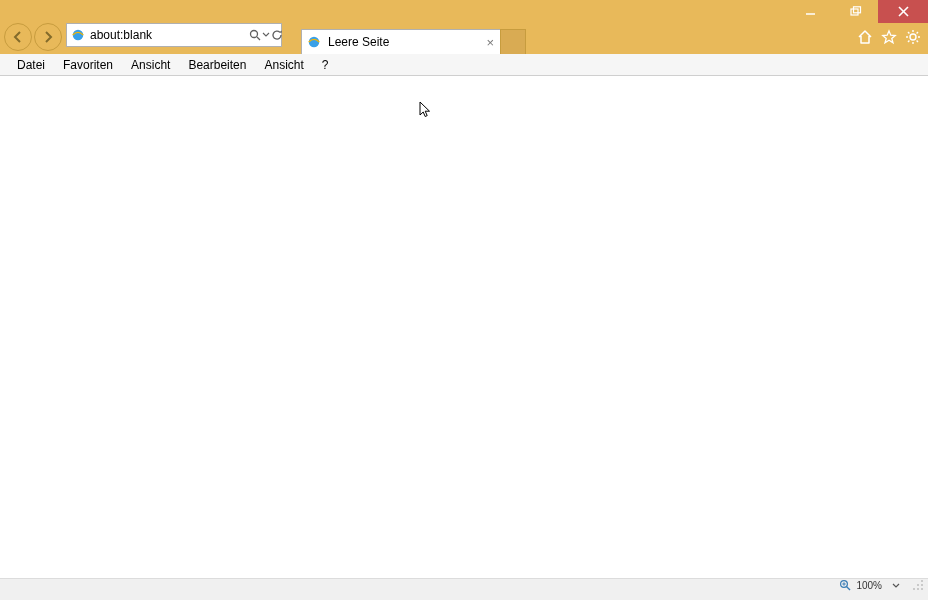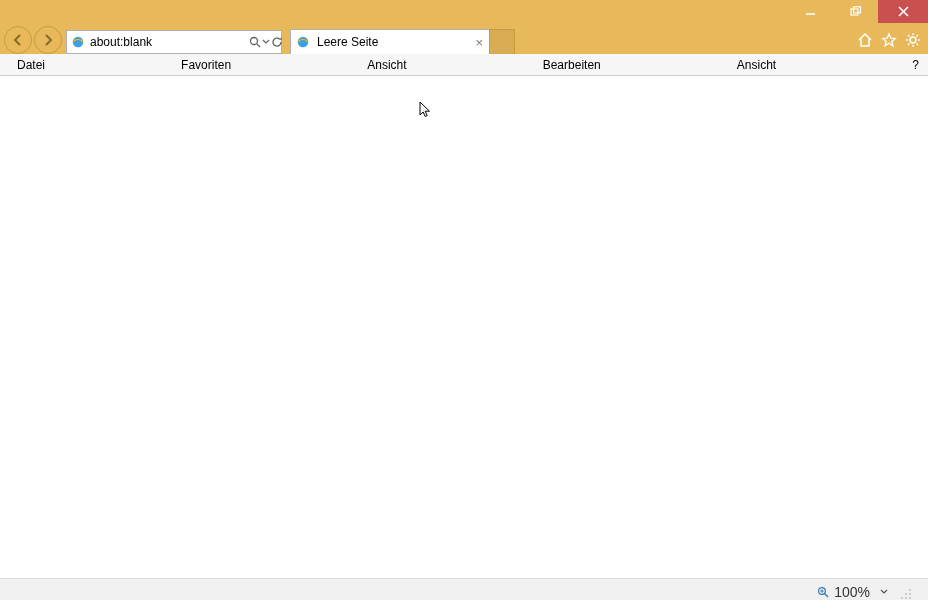--- a/index.html
+++ b/index.html
@@ -21,21 +21,21 @@
     color: #fff;
   }
   .win-btn.close { background: #c8504f; width: 50px; }
   .win-btn svg { display: block; }
 
   
   .toolbar {
     height: 31px;
     background: #e8b95a;
     display: flex;
-    align-items: flex-end;
+    align-items: flex-start;
     padding-left: 4px;
     gap: 2px;
   }
   .nav-btn {
     width: 28px; height: 28px;
     border-radius: 50%;
     border: 1px solid #c79c3e;
     background: #e8b95a;
     display: flex; align-items: center; justify-content: center;
     color: #836b2b;
@@ -58,21 +58,21 @@
     color: #000;
     border: none;
     outline: none;
     background: transparent;
   }
   .urlbox .sep { width:1px; height: 100%; background: #d4d4d4; }
   .urlbox .url-btn { width: 22px; display:flex; align-items:center; justify-content:center; color:#606060; height:100%; }
   .urlbox .refresh-btn { width: 26px; }
 
   .tabstrip {
-    margin-left: 6px;
+    margin-left: 17px;
     display: flex;
     align-items: flex-end;
     height: 100%;
   }
   .tab {
     width: 200px;
     height: 25px;
     background: #fff;
     border: 1px solid #b0b0b0;
     border-bottom: none;
@@ -112,21 +112,20 @@
   .menubar {
     height: 22px;
     background: #f6f6f6;
     border-bottom: 1px solid #cfcfcf;
     display: flex;
     align-items: center;
     font-size: 12px;
     color: #000;
     padding-left: 8px;
     gap: 0;
-    justify-content: space-between;
   }
   .menubar .menu-item { padding: 2px 9px; }
 
   
   .content {
     height: calc(600px - 23px - 31px - 22px - 22px);
     background: #fff;
     position: relative;
   }
   .cursor {
@@ -134,25 +133,25 @@
     left: 419px;
     top: 25px;
   }
 
   
   .statusbar {
     height: 22px;
     background: #f0f0f0;
     border-top: 1px solid #dcdcdc;
     display: flex;
-    align-items: flex-end;
+    align-items: flex-start;
     justify-content: flex-end;
-    font-size: 14px;
+    font-size: 10px;
     color: #333;
-    padding-right: 16px;
+    padding-right: 4px;
     gap: 4px;
   }
   .zoom-wrap { display:flex; align-items:center; gap:4px; margin-right:8px; }
   .resize-grip { width:12px; height:12px; display:flex; align-items:flex-end; justify-content:flex-end; color:#9a9a9a; }
 </style>
 </head>
 <body>
 
 <div class="titlebar">
   <div class="win-btn">

